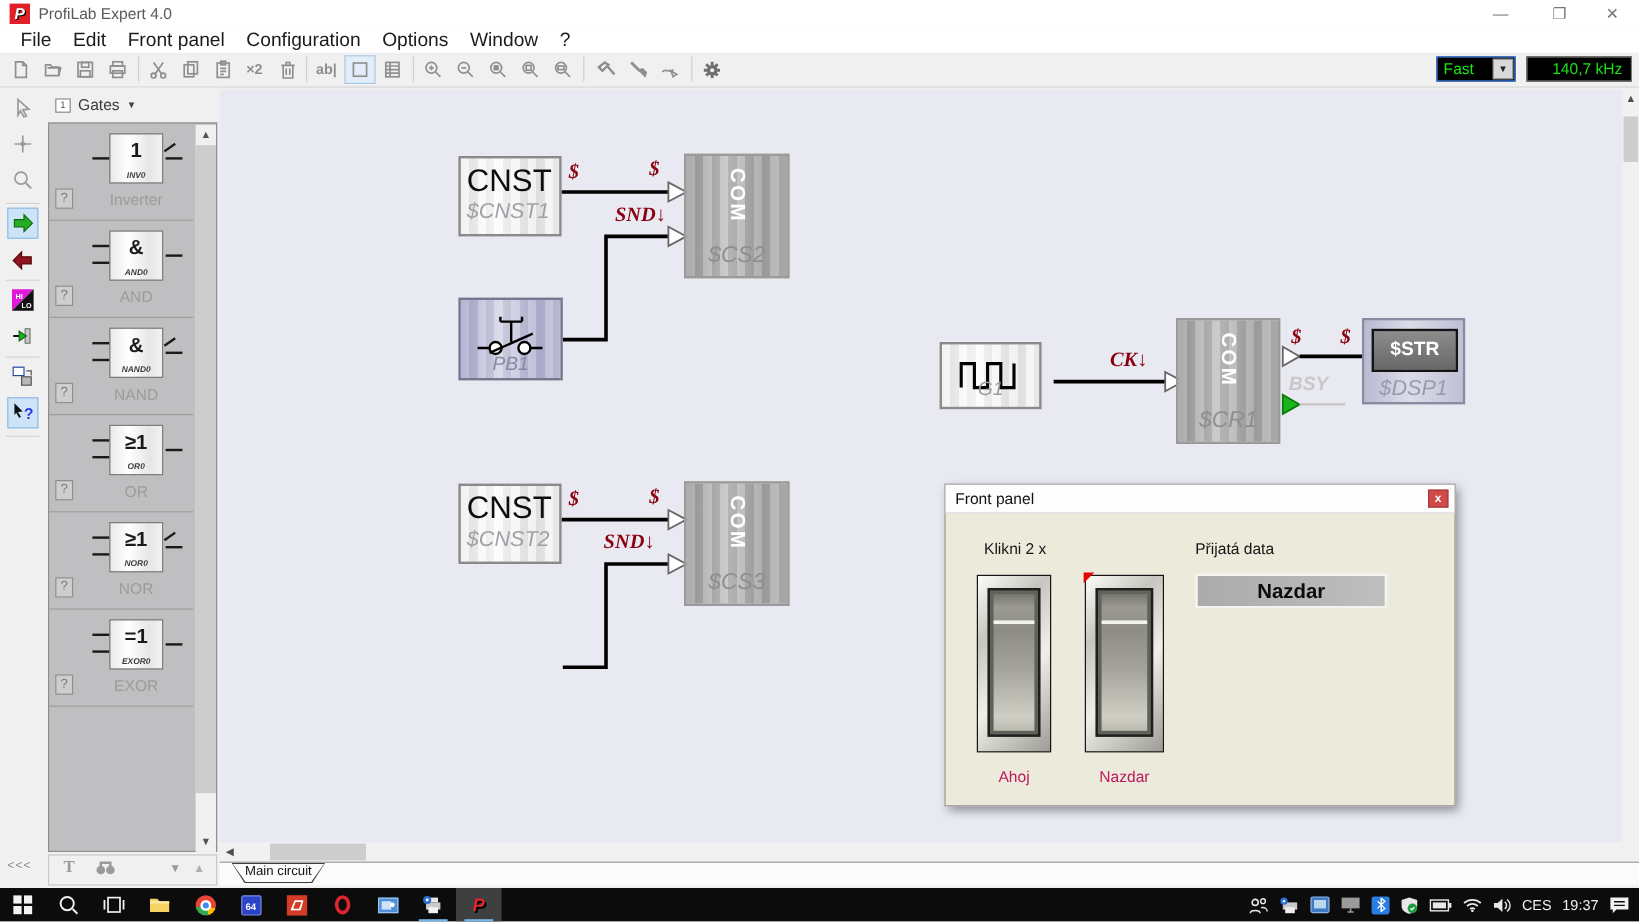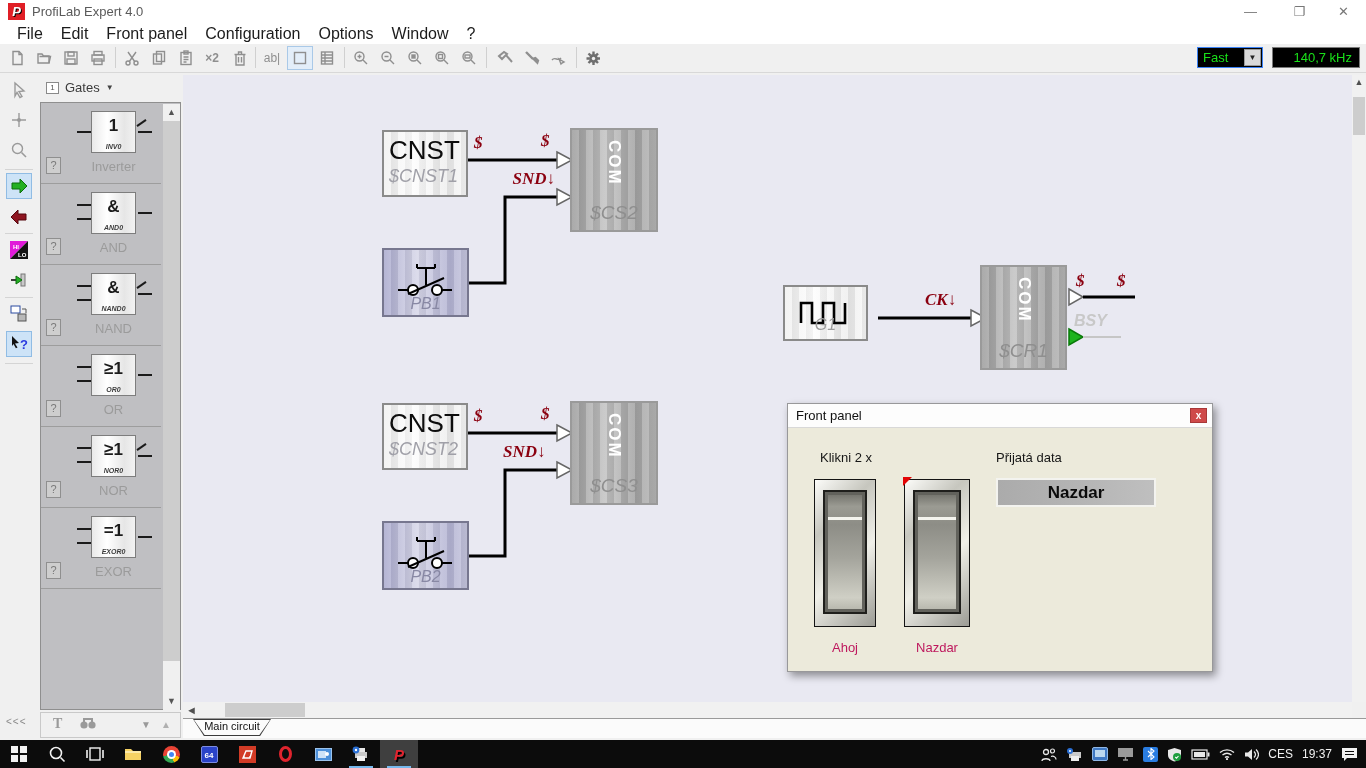--- a/index.html
+++ b/index.html
@@ -192,21 +192,21 @@
       <span class="tb-txt">×2</span>
     </div>
   <div class="tbi" style="left:227px">
       <svg width="16" height="16">
         <path d="M4 4.5h8V15H4zM2.5 4.5h11M6.5 2h3v2.5h-3z"></path>
         <path d="M6.5 7v5.5M9.5 7v5.5"></path>
       </svg>
     </div>
   <div class="tb-sep" style="left:255px"></div>
   <div class="tbi" style="left:259px">
-      <span class="tb-txt" style="font-weight:normal">ab|</span>
+      <span class="tb-txt" style="font-weight:bold">ab|</span>
     </div>
   <div class="tbi sel" style="left:287px">
       <svg width="16" height="16">
         <rect x="2.5" y="2.5" width="11" height="11"></rect>
         <path d="M5 5h.01M8 5h.01M11 5h.01M5 8h.01M8 8h.01M11 8h.01M5 11h.01M8 11h.01M11 11h.01" stroke-width="1.6" stroke-dasharray="1 2"></path>
       </svg>
     </div>
   <div class="tbi" style="left:314px">
       <svg width="16" height="16">
         <rect x="2.5" y="2" width="11" height="12"></rect>
@@ -484,40 +484,36 @@
   </div>
 
   <div class="block blk-white" style="left:199px;top:328px;width:86px;height:67px">
     <div class="blk-title">CNST</div>
     <div class="blk-name">$CNST2</div>
   </div>
   <div class="block blk-com" style="left:387px;top:326px;width:88px;height:104px">
     <div class="com-vtext">COM</div>
     <div class="com-name">$CS3</div>
   </div>
-  <div class="block blk-pb" style="left:199px;top:446px;width:87px;height:69px">
-    <svg width="83" height="50" style="position:absolute;left:0;top:4px">
-      <path d="M14 36 H24 M58 36 H68" stroke="#000" stroke-width="2"></path>
-      <circle cx="29" cy="36" r="5" fill="#fff" stroke="#000" stroke-width="2"></circle>
-      <circle cx="53" cy="36" r="5" fill="#fff" stroke="#000" stroke-width="2"></circle>
-      <path d="M24 40 L60 24" stroke="#000" stroke-width="2"></path>
-      <path d="M42 31 V14 M33 14 H51 M33 10 V14 M51 10 V14" stroke="#000" stroke-width="2" fill="none"></path>
-    </svg>
-    <div class="pb-name">PB2</div>
-  </div>
 
   <div class="block blk-white" style="left:600px;top:210px;width:85px;height:56px">
     <svg width="60" height="28" style="position:absolute;left:12px;top:10px">
       <path d="M4 26 V6 H15 V26 H26 V6 H37 V26 H48 V6" stroke="#000" stroke-width="2.6" fill="none"></path>
     </svg>
     <div class="g-name">G1</div>
   </div>
   <div class="block blk-com" style="left:797px;top:190px;width:87px;height:105px">
     <div class="com-vtext">COM</div>
     <div class="com-name">$CR1</div>
+  </div>
+  <div class="block blk-dsp" style="left:952px;top:190px;width:86px;height:72px">
+    <div class="dsp-box">
+        <span>$STR</span>
+      </div>
+    <div class="dsp-name">$DSP1</div>
   </div>
 
   <div class="wlabel" style="left:291px;top:58px">$</div>
   <div class="wlabel" style="left:358px;top:56px">$</div>
   <div class="wlabel" style="left:320px;top:94px;width:52px;text-align:right">SND↓</div>
   <div class="wlabel" style="left:291px;top:331px">$</div>
   <div class="wlabel" style="left:358px;top:329px">$</div>
   <div class="wlabel" style="left:320px;top:367px">SND↓</div>
   <div class="wlabel" style="left:742px;top:215px">CK↓</div>
   <div class="wlabel" style="left:893px;top:196px">$</div>

